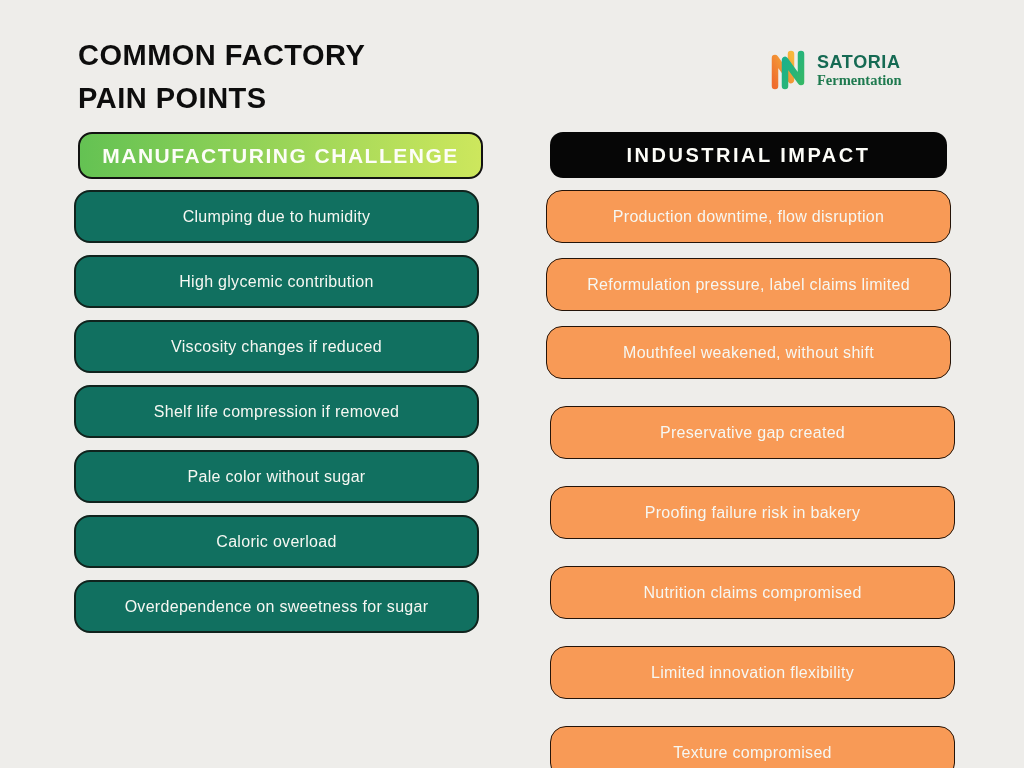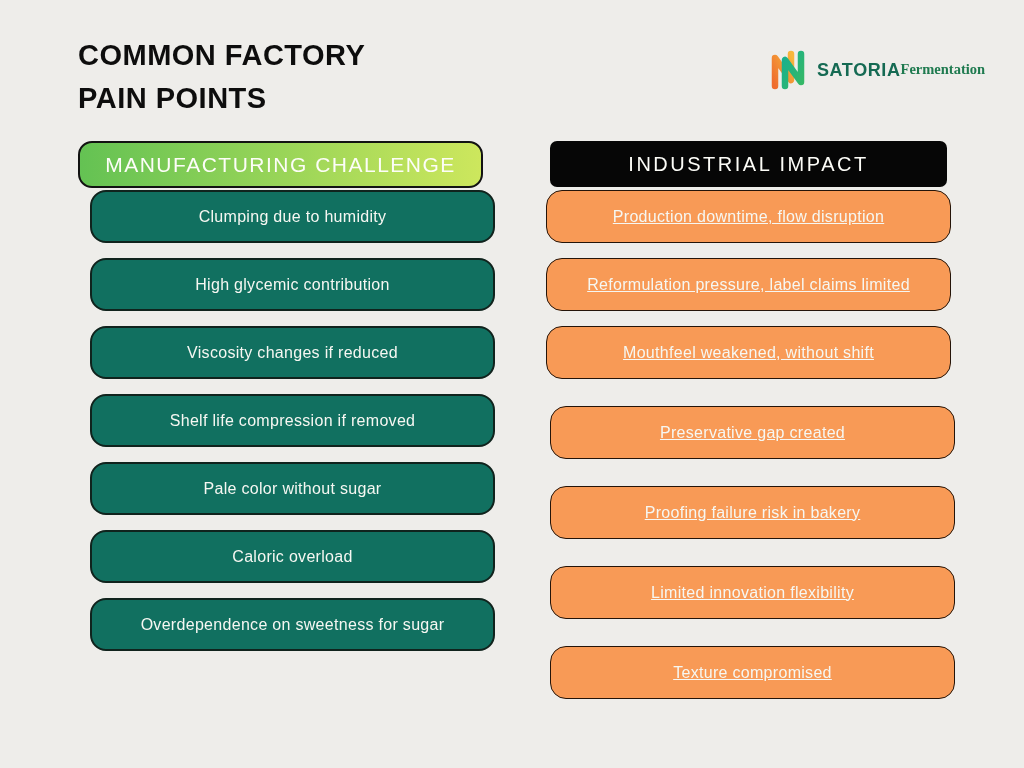--- a/index.html
+++ b/index.html
@@ -26,70 +26,69 @@
   
   .title{
     position:absolute;left:78px;top:34px;
     font-size:29px;font-weight:700;color:#0d0d0d;
     line-height:43px;letter-spacing:0.5px;
   }
 
   
   .logo{position:absolute;left:764px;top:46px;display:flex;align-items:center;gap:5px;}
   .logo-icon{width:48px;height:48px;flex:0 0 auto;}
-  .logo-text{display:flex;flex-direction:row;justify-content:center;}
+  .logo-text{display:flex;flex-direction:column;justify-content:center;}
   .logo-brand{
     font-size:18px;font-weight:700;color:var(--logo-brand);
     letter-spacing:0.6px;line-height:19px;
   }
   .logo-tagline{
     font-family:"Liberation Serif", serif;font-weight:700;
     font-size:14.5px;color:var(--logo-tagline);line-height:16px;
   }
 
   
   .hdr{
-    position:absolute;top:141px;height:47px;
+    position:absolute;top:132px;height:47px;
     display:flex;align-items:center;justify-content:center;
-    border-radius:14px;color:#fdfdf8;font-weight:400;
+    border-radius:14px;color:#fdfdf8;font-weight:700;
   }
   .hdr-left{
     left:78px;width:405px;
     background:linear-gradient(90deg,var(--challenge-header-gradient-start),var(--challenge-header-gradient-end));
     border:2px solid #121212;
     font-size:21px;letter-spacing:1.5px;
   }
   .hdr-right{
     left:550px;width:397px;height:46px;
     background:var(--impact-header-bg);
-    border-radius:7px;
+    border-radius:13px;
     font-size:20px;letter-spacing:2.5px;
   }
 
   
   .col{
     position:absolute;top:190px;
     display:flex;flex-direction:column;gap:15px;
   }
-  .col-left{left:90px;}
+  .col-left{left:74px;gap:12px;}
   .col-right{left:546px;}
   .pill{
     width:405px;height:53px;border-radius:16px;
     display:flex;align-items:center;justify-content:center;
     text-align:center;
     color:var(--pill-text);font-size:16px;letter-spacing:0.3px;
   }
   .pill-green{
     background:var(--challenge-pill);
     border:2px solid #10231d;
   }
   .pill-orange{
     background:var(--impact-pill);
     border:1.5px solid #241409;
-    text-decoration:underline;
   }
   .col-right .pill:nth-child(n+4){margin-left:4px;margin-top:12px;}
 </style>
 </head>
 <body>
 
 <div class="slide">
 
   <div class="title">
     <div>COMMON FACTORY</div>
@@ -131,17 +130,18 @@
     <div class="pill pill-green">Caloric overload</div>
     <div class="pill pill-green">Overdependence on sweetness for sugar</div>
   </div>
 
   <div class="col col-right">
     <div class="pill pill-orange">Production downtime, flow disruption</div>
     <div class="pill pill-orange">Reformulation pressure, label claims limited</div>
     <div class="pill pill-orange">Mouthfeel weakened, without shift</div>
     <div class="pill pill-orange">Preservative gap created</div>
     <div class="pill pill-orange">Proofing failure risk in bakery</div>
+    <div class="pill pill-orange">Nutrition claims compromised</div>
     <div class="pill pill-orange">Limited innovation flexibility</div>
     <div class="pill pill-orange">Texture compromised</div>
   </div>
 
 </div>
 
 </body></html>

